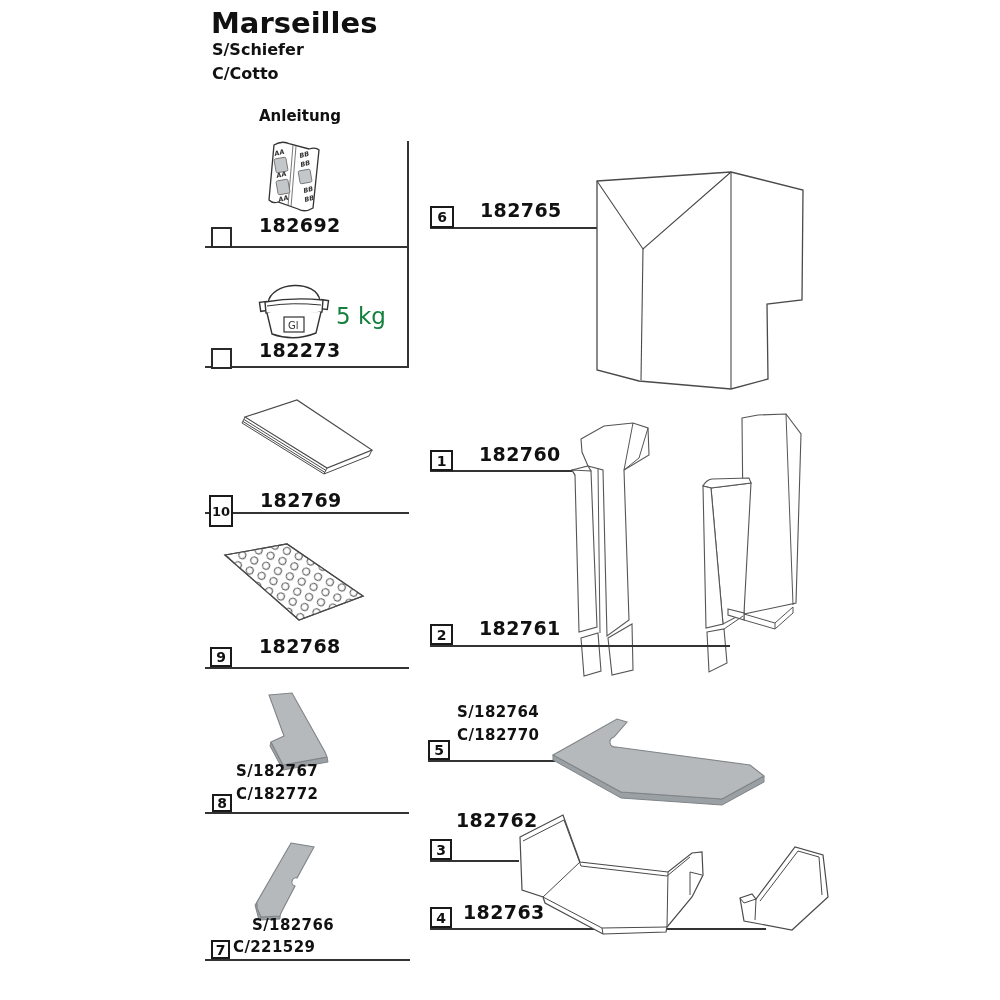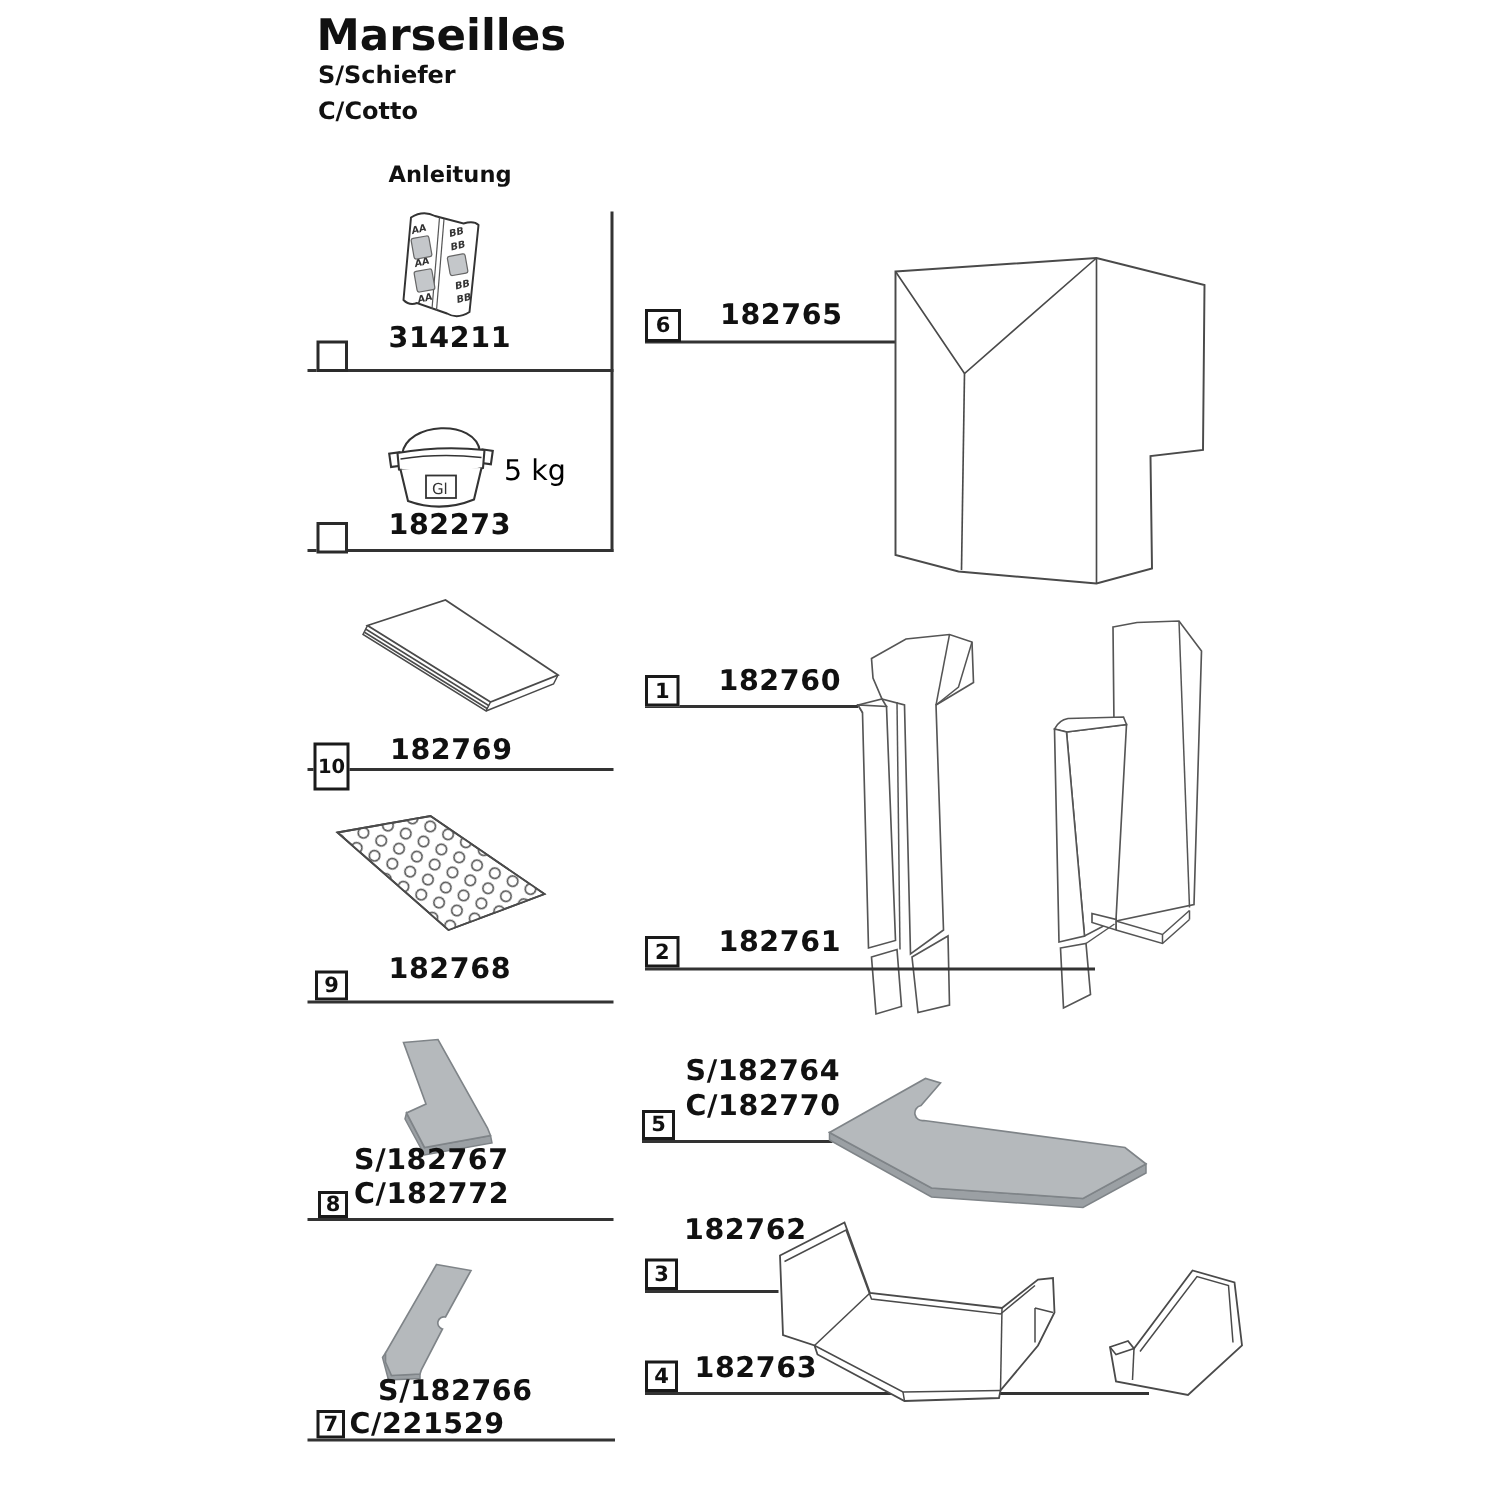--- a/index.html
+++ b/index.html
@@ -3,29 +3,29 @@
 <meta charset="utf-8">
 <style>
   html,body{margin:0;padding:0;background:#fff;}
   #canvas{position:relative;width:1000px;height:1000px;background:#ffffff;
           font-family:"DejaVu Sans",sans-serif;color:#111;overflow:hidden;}
   .abs{position:absolute;}
   .title1{font-size:29px;font-weight:bold;line-height:1.05;}
   .title2{font-size:16px;font-weight:bold;line-height:1.1;}
   .seclabel{font-size:15px;font-weight:bold;}
   .pnum{position:absolute;font-weight:bold;font-size:19px;letter-spacing:.4px;white-space:nowrap;z-index:3;}
-  .pnum.sm{font-size:19px;}
+  .pnum.sm{font-size:15px;}
   .numbox{position:absolute;border:2px solid #1a1a1a;background:#fff;display:flex;
           align-items:center;justify-content:center;font-weight:bold;font-size:14px;
           z-index:4;box-sizing:border-box;}
   .checkbox{position:absolute;width:17px;height:17px;border:2px solid #2a2a2a;background:#fff;z-index:3;box-sizing:content-box;}
   .hline{position:absolute;height:2px;background:#333;z-index:1;}
   .vline{position:absolute;width:2px;background:#333;z-index:1;}
   .topline{z-index:5;}
-  .weight{position:absolute;font-size:19px;color:#000000;z-index:3;}
+  .weight{position:absolute;font-size:23px;color:#15803d;z-index:3;}
   svg.draw{position:absolute;z-index:2;overflow:visible;}
 </style>
 </head>
 <body>
 
 <div id="canvas">
 
   <div class="abs title1" style="left:211px;top:8px;">Marseilles</div>
   <div class="abs title2" style="left:212px;top:41px;">S/Schiefer</div>
   <div class="abs title2" style="left:212px;top:65px;">C/Cotto</div>
@@ -73,21 +73,21 @@
   <div class="numbox" style="left:428px;top:740px;width:22px;height:20px;">
       <span>5</span>
     </div>
   <div class="numbox" style="left:430px;top:839px;width:22px;height:21px;">
       <span>3</span>
     </div>
   <div class="numbox" style="left:430px;top:907px;width:22px;height:21px;">
       <span>4</span>
     </div>
 
-  <div class="pnum" style="left:259px;top:214px;">314211</div>
+  <div class="pnum" style="left:259px;top:214px;">182692</div>
   <div class="pnum" style="left:259px;top:339px;">182273</div>
   <div class="weight" style="left:336px;top:303px;">5 kg</div>
   <div class="pnum" style="left:260px;top:489px;text-align:center;">182769</div>
   <div class="pnum" style="left:259px;top:635px;">182768</div>
   <div class="pnum sm" style="left:236px;top:762px;">S/182767</div>
   <div class="pnum sm" style="left:236px;top:785px;">C/182772</div>
   <div class="pnum sm" style="left:232px;top:916px;margin-left:20px;">S/182766</div>
   <div class="pnum sm" style="left:233px;top:938px;">C/221529</div>
   <div class="pnum" style="left:480px;top:199px;">182765</div>
   <div class="pnum" style="left:479px;top:443px;">182760</div>

